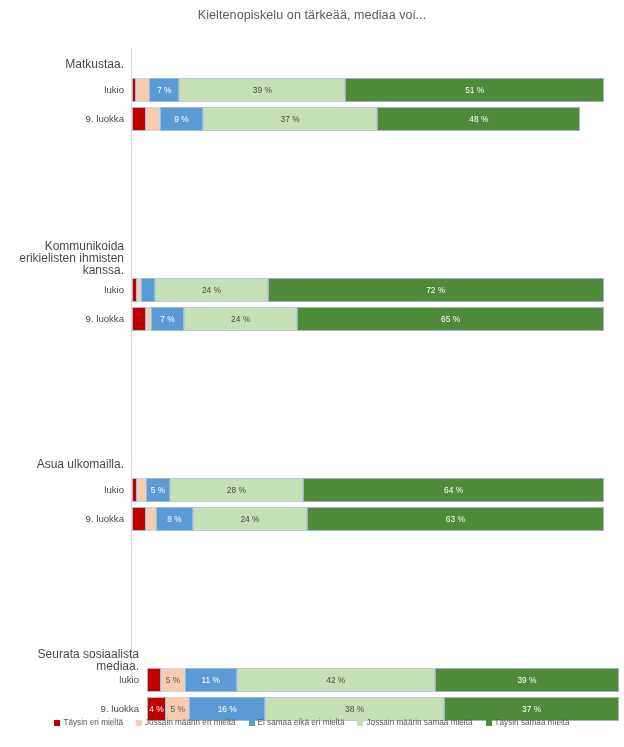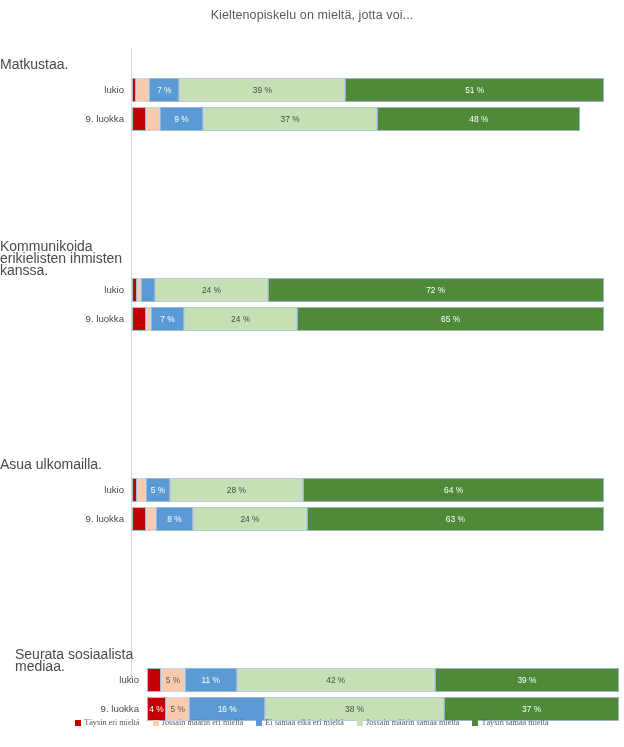--- a/index.html
+++ b/index.html
@@ -47,22 +47,22 @@
     background: #d9d9d9;
   }
   .group {
     position: relative;
     width: 624px;
   }
   .group-label {
     position: absolute;
     left: 0;
     width: 124px;
-    text-align: left;
-    font-size: 14px;
+    text-align: right;
+    font-size: 12px;
     color: #4a4a4a;
     line-height: 12px;
   }
   .bar-row {
     position: absolute;
     left: 0;
     width: 624px;
     height: 24px;
   }
   .series-label {
@@ -110,39 +110,38 @@
     flex-direction: row;
     justify-content: center;
     align-items: center;
     gap: 13px;
   }
   .legend-item {
     display: flex;
     flex-direction: row;
     align-items: center;
     gap: 3px;
-    font-family: Liberation Serif, serif;
   }
   .legend-swatch {
     width: 6px;
     height: 6px;
     display: inline-block;
   }
   .legend-text {
     font-size: 8.2px;
     color: #5a5a5a;
     white-space: nowrap;
   }
 </style>
 </head>
 <body>
 
 <div id="chart-root">
 
-  <div id="chart-title">Kieltenopiskelu on mieltä, jotta voi...</div>
+  <div id="chart-title">Kieltenopiskelu on tärkeää, mediaa voi...</div>
 
   <div id="plot">
     <div class="axis-line"></div>
     <div id="groups-host">
         <div class="group" style="height: 83px; position: absolute; top: 0px; left: 0px;">
           <div class="group-label" style="top: 10px;">Matkustaa.</div>
           <div class="bar-row" style="top: 30px;">
             <div class="series-label">lukio</div>
             <div class="bar">
               <div class="seg s0 hide-lbl" style="width: 4.67327px;"></div>

